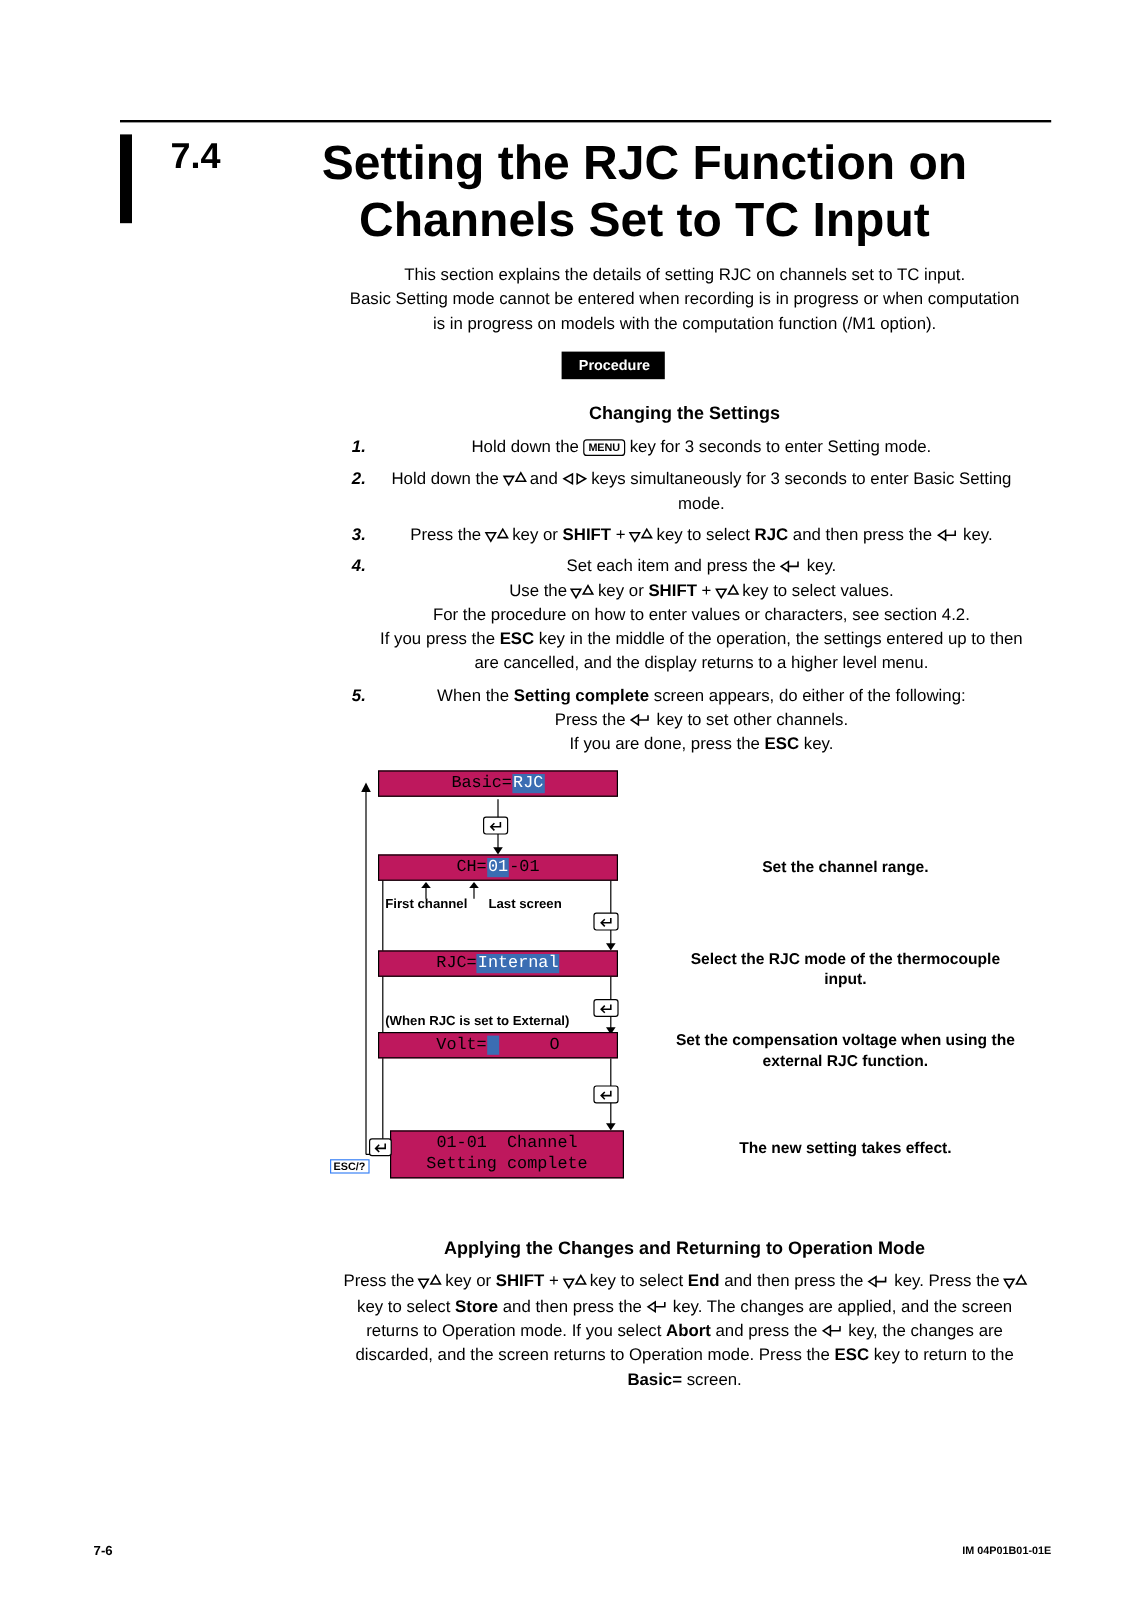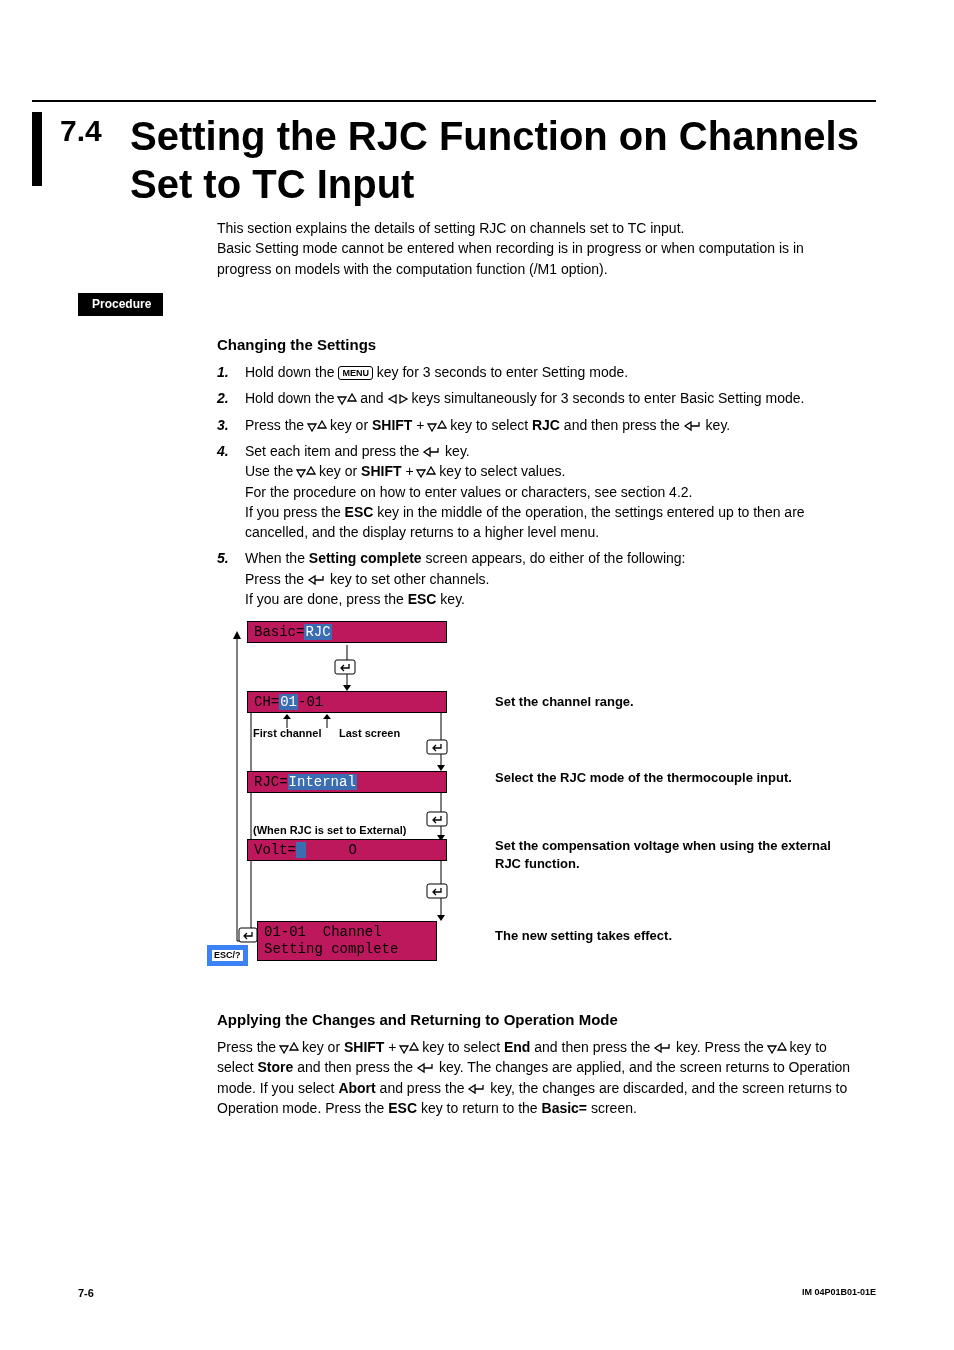--- a/index.html
+++ b/index.html
@@ -9,22 +9,23 @@
     width: 954px;
     height: 1350px;
     background: #fff;
     font-family: Arial, Helvetica, sans-serif;
     color: #000;
     font-size: 14px;
     line-height: 1.45;
     position: relative;
   }
   .page {
-    padding: 100px 78px 0 32px;
+    padding: 100px 78px 0 100px;
     position: relative;
+    text-align: center;
   }
   .rule {
     border-top: 2.5px solid #000;
     margin-bottom: 10px;
   }
   .titleblock {
     display: flex;
     align-items: flex-start;
   }
   .sidebar-mark {
@@ -301,29 +302,29 @@
 
       <svg style="position:absolute; left:214px; top:240px" width="20" height="60">
           <line x1="10" y1="0" x2="10" y2="58" stroke="#000"></line>
           <polygon points="10,60 6,54 14,54" fill="#000"></polygon>
         </svg>
       <span class="enter-ic" style="left:210px; top:262px"><svg width="20" height="14">
             <rect x="0" y="0" width="20" height="14" rx="2" fill="#fff" stroke="#000"></rect>
             <path d="M14 4 L14 8 L7 8 M9 5 L6 8 L9 11" stroke="#000" fill="none" stroke-width="1.3"></path>
           </svg></span>
 
-      <div class="dbox" style="top:300px; height:40px; left:40px; width:180px; line-height:17px;"><span>01-01  Channel</span>
+      <div class="dbox" style="top:300px; height:40px; left:40px; width:195px; line-height:17px;"><span>01-01  Channel</span>
 <span>Setting complete</span></div>
 
       <span class="enter-ic" style="left:22px; top:306px"><svg width="18" height="14">
             <rect x="0" y="0" width="18" height="14" rx="2" fill="#fff" stroke="#000"></rect>
             <path d="M13 4 L13 8 L6 8 M8 5 L5 8 L8 11" stroke="#000" fill="none" stroke-width="1.3"></path>
           </svg></span>
 
-      <div class="dlabel" style="top:324px; left:-10px; border:5px solid #3b82f6; padding:0 2px; font-size:9px; background:#fff;">ESC/?</div>
+      <div class="dlabel" style="top:324px; left:-10px; border:1px solid #3b82f6; padding:0 2px; font-size:9px; background:#fff;">ESC/?</div>
     </div>
 
     <div class="side-labels">
       <div style="top:72px" class="side-desc">Set the channel range.</div>
       <div style="top:148px" class="side-desc">Select the RJC mode of the thermocouple input.</div>
       <div style="top:216px" class="side-desc">Set the compensation voltage when using the external RJC function.</div>
       <div style="top:306px" class="side-desc">The new setting takes effect.</div>
     </div>
   </div>
 

